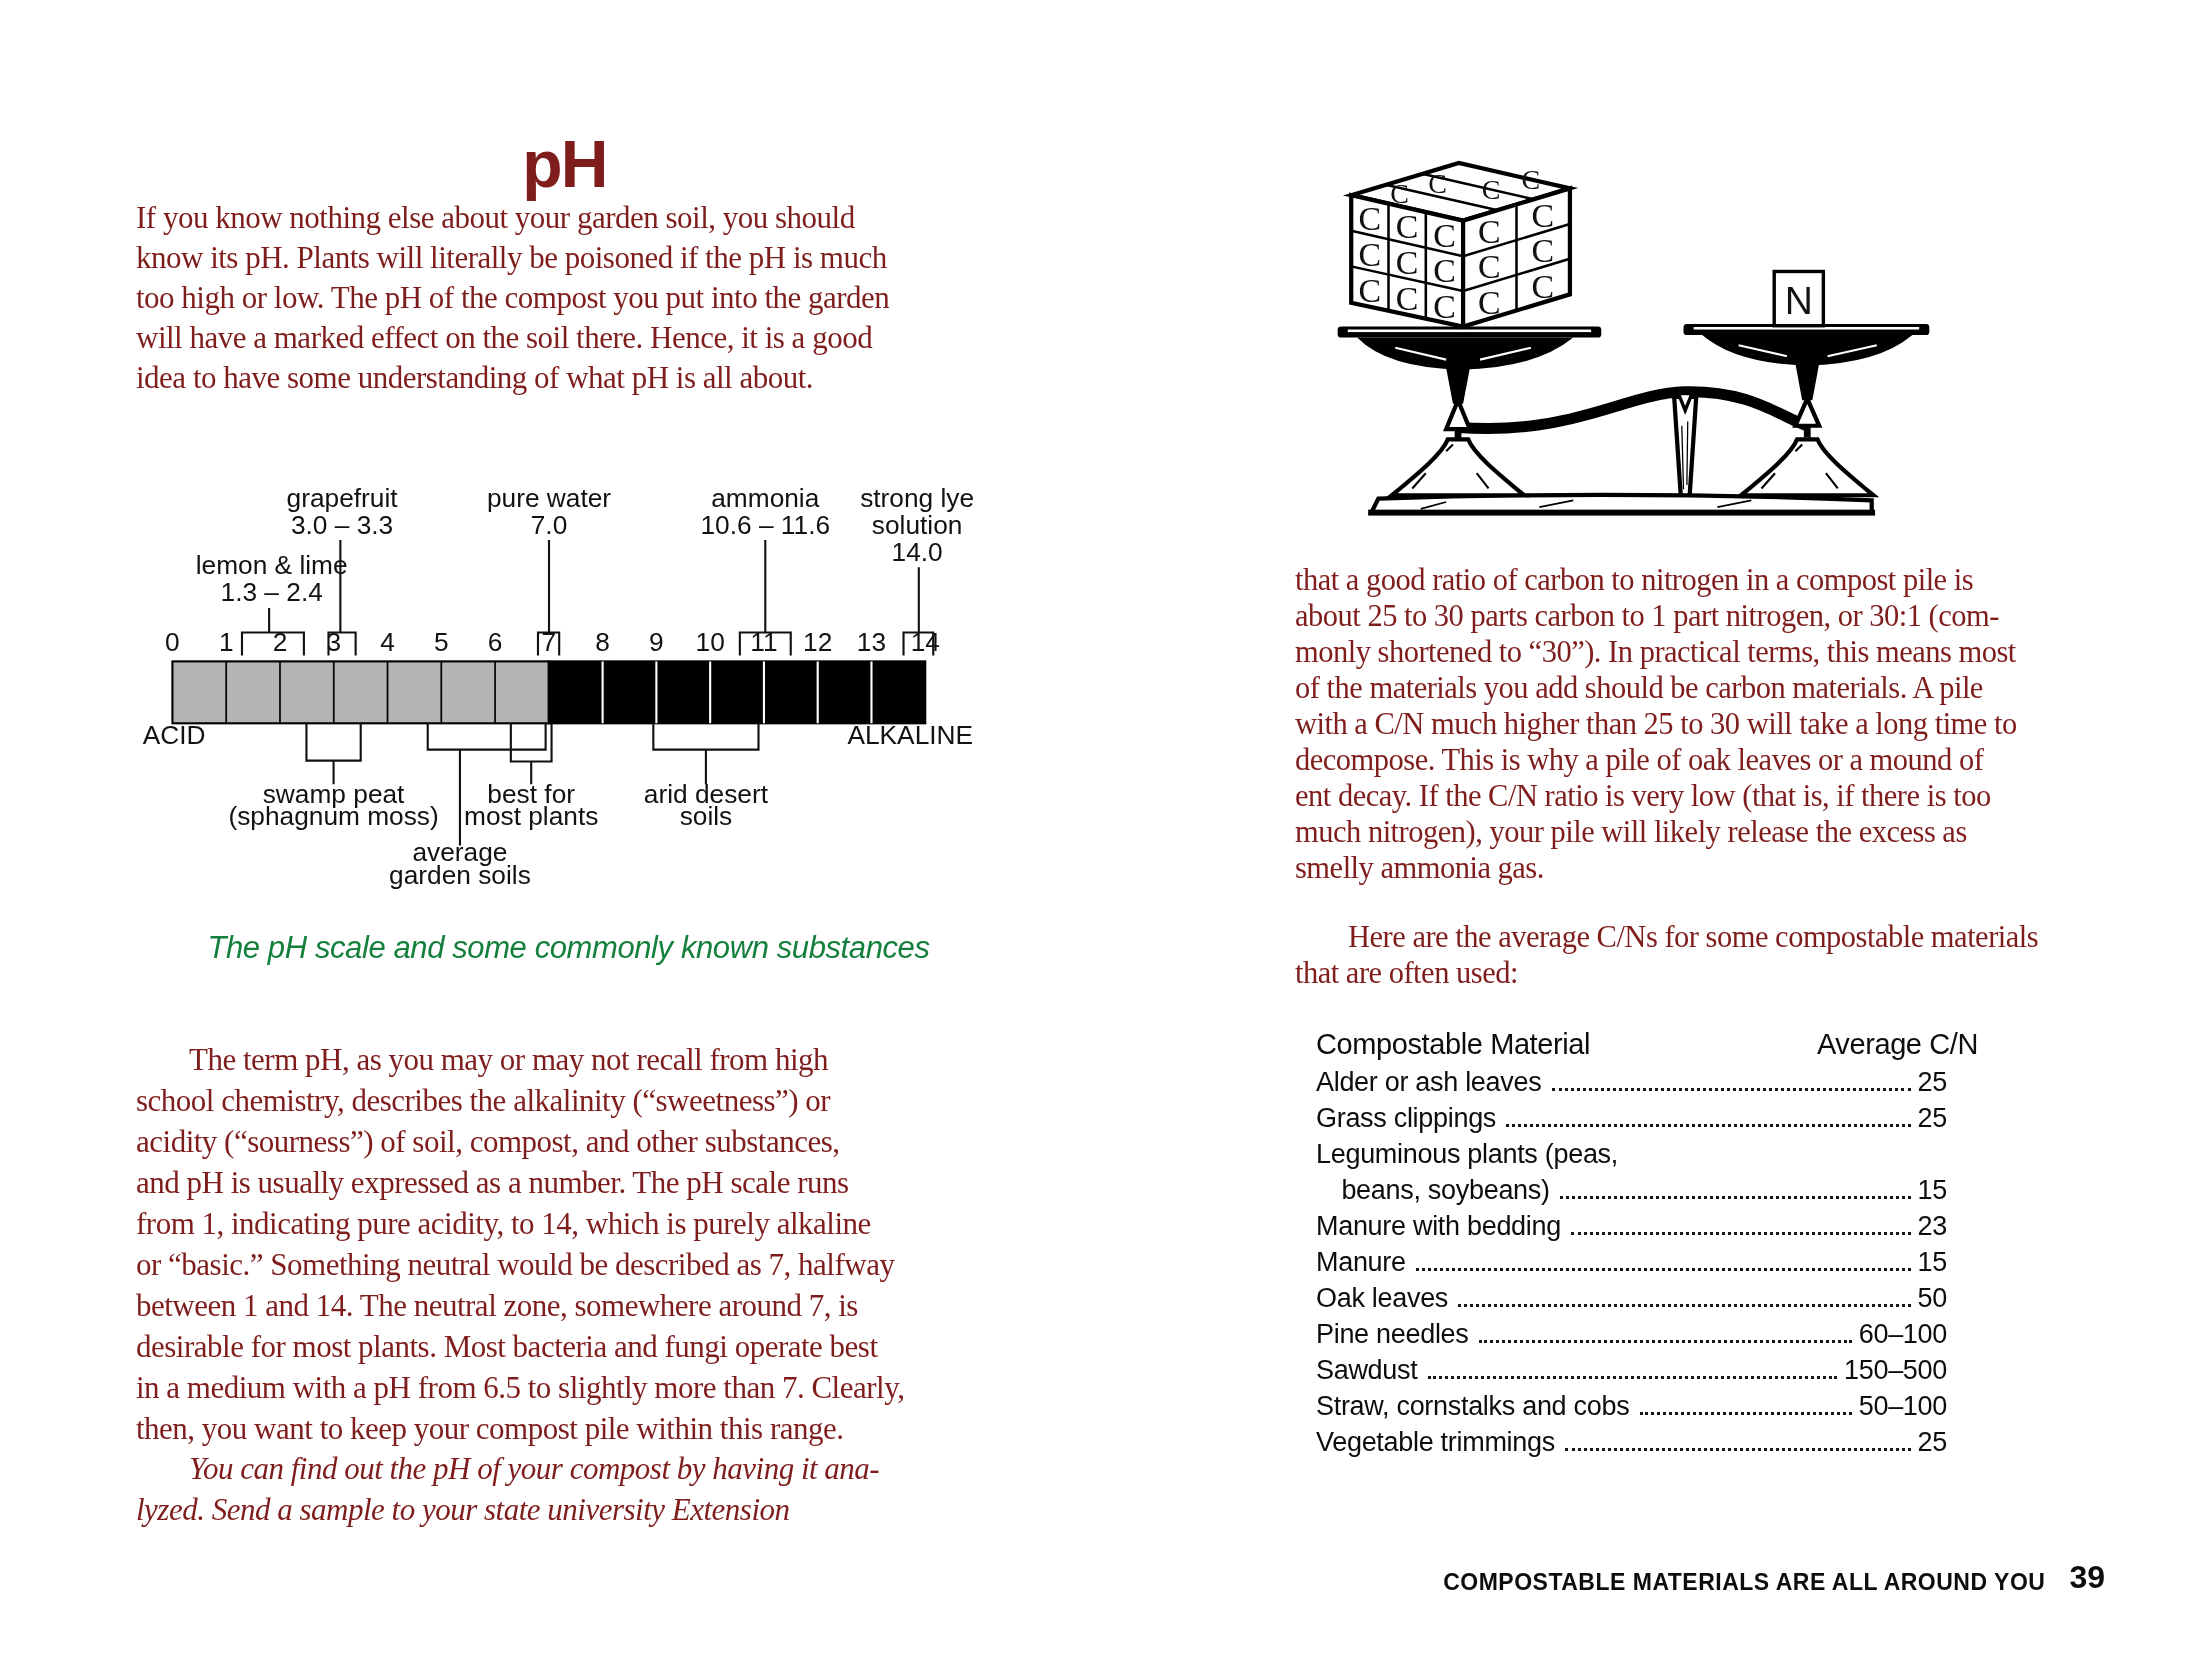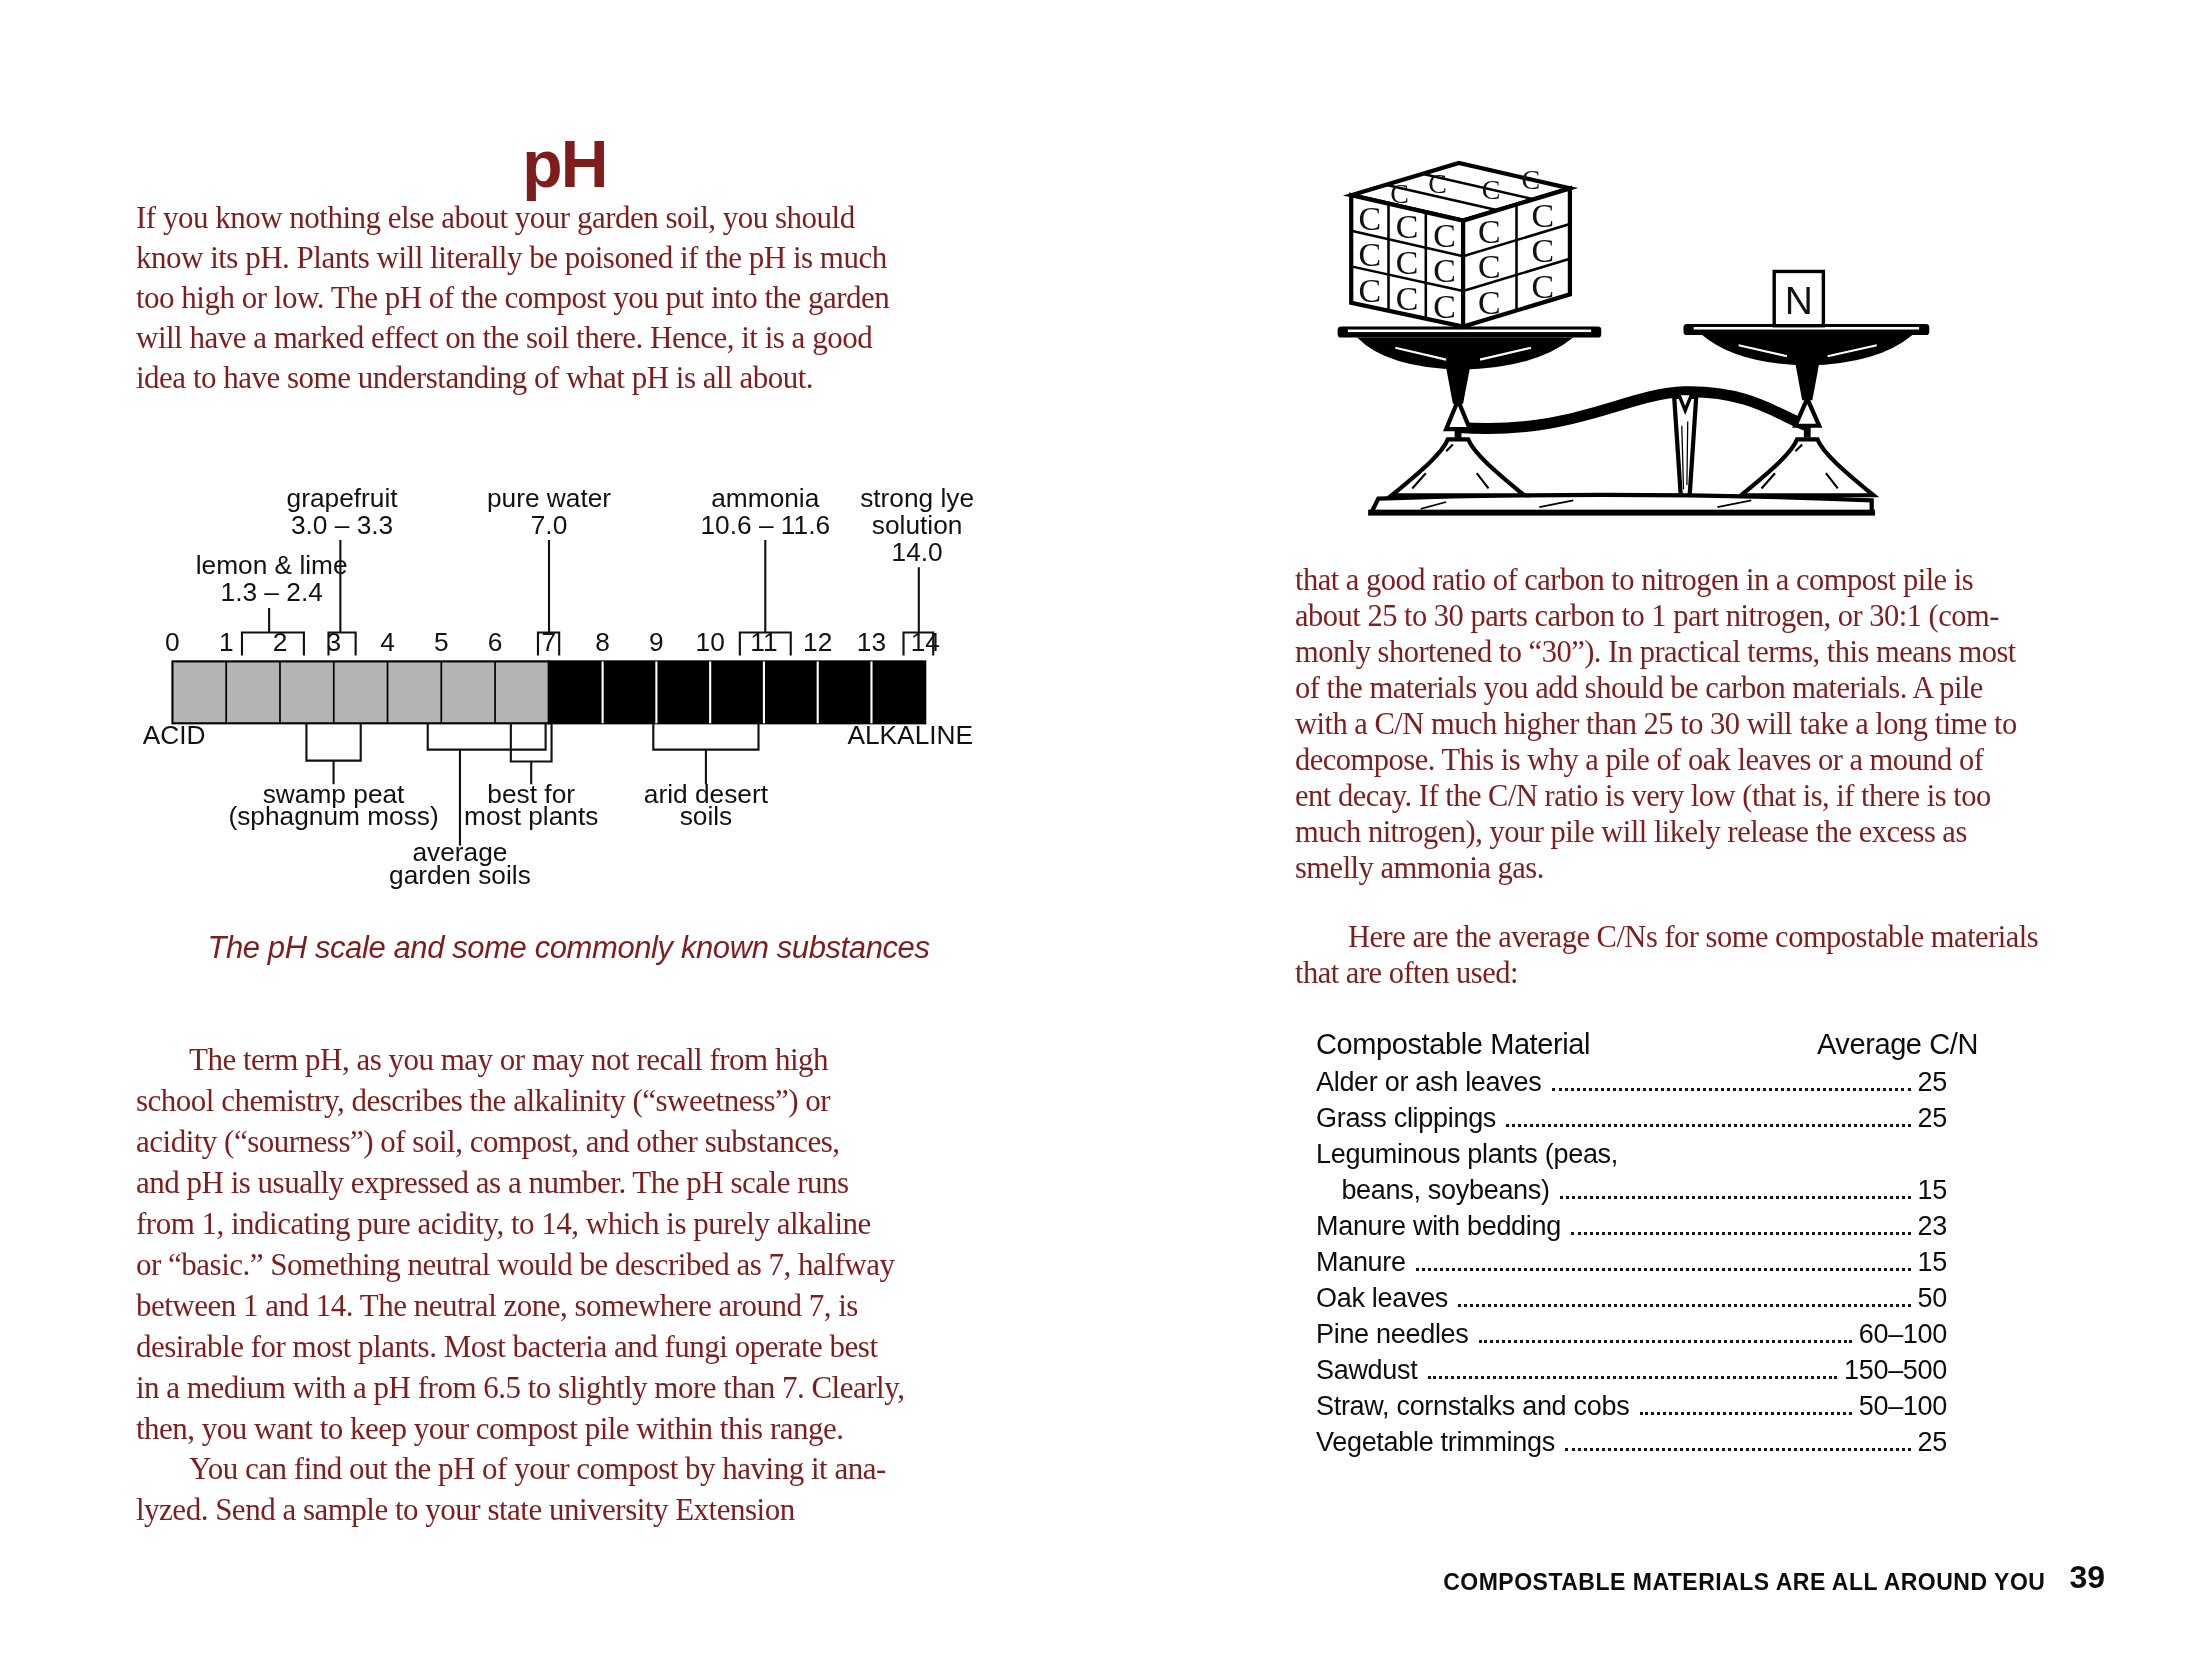--- a/index.html
+++ b/index.html
@@ -15,21 +15,21 @@
   .lh48 .ln { line-height:41px;   font-size:31px; letter-spacing:-0.5px; }
   .lh42 .ln { line-height:36px;   font-size:30.5px; letter-spacing:-0.5px;margin-left:48px; }
   .indent { padding-left:53px; }
   
   .ph-title {
     position:absolute; left:136px; top:126px; width:857px; text-align:center;
     font-weight:bold; font-size:66px; letter-spacing:-1.7px;
   }
   .caption {
     position:absolute; left:102px; top:930px; width:933px; text-align:center;
-    font-style:italic; font-size:31px; letter-spacing:-0.4px; color:#7f1d1d;
+    font-style:italic; font-size:31px; letter-spacing:-0.4px; color:#15803d;
   }
   
   .cn-table { position:absolute; left:1316px; top:1028px; width:662px; }
   .cn-head { display:flex; justify-content:space-between; align-items:baseline;
              font-weight:normal; font-size:29px; letter-spacing:-0.4px; height:39px; }
   .cn-rows { width:631px; }
   .cn-row { display:flex; align-items:baseline; height:36px; font-size:27px; letter-spacing:-0.3px; }
   .cn-row .lbl { white-space:nowrap; }
   .cn-row .leader { flex:1; border-bottom:3px dotted #161616; margin:0 6.8px 6.8px 10.2px; }
   .cn-row .val { white-space:nowrap; }
@@ -138,21 +138,21 @@
     <div class="ln">acidity (“sourness”) of soil, compost, and other substances,</div>
     <div class="ln">and pH is usually expressed as a number. The pH scale runs</div>
     <div class="ln">from 1, indicating pure acidity, to 14, which is purely alkaline</div>
     <div class="ln">or “basic.” Something neutral would be described as 7, halfway</div>
     <div class="ln">between 1 and 14. The neutral zone, somewhere around 7, is</div>
     <div class="ln">desirable for most plants. Most bacteria and fungi operate best</div>
     <div class="ln">in a medium with a pH from 6.5 to slightly more than 7. Clearly,</div>
     <div class="ln">then, you want to keep your compost pile within this range.</div>
   </div>
 
-  <div class="para serif lh48" style="left:136px; top:1448px; width:874px;">
+  <div class="para serif lh48" style="left:136px; top:1448px; width:874px;font-style:italic;">
     <div class="ln indent">You can find out the pH of your compost by having it ana-</div>
     <div class="ln">lyzed. Send a sample to your state university Extension</div>
   </div>
 
   <svg style="left:1319px; top:146px;" width="729" height="373" viewBox="0 0 860 440">
 
     <path d="M164,332 C300,342 360,292 431,290 C510,288 545,320 576,330" stroke="#000" stroke-width="13" fill="none"></path>
 
     <g>
       <path d="M419,296 L445,296 L437,416 L427,416 Z" fill="#fff" stroke="#000" stroke-width="5"></path>

